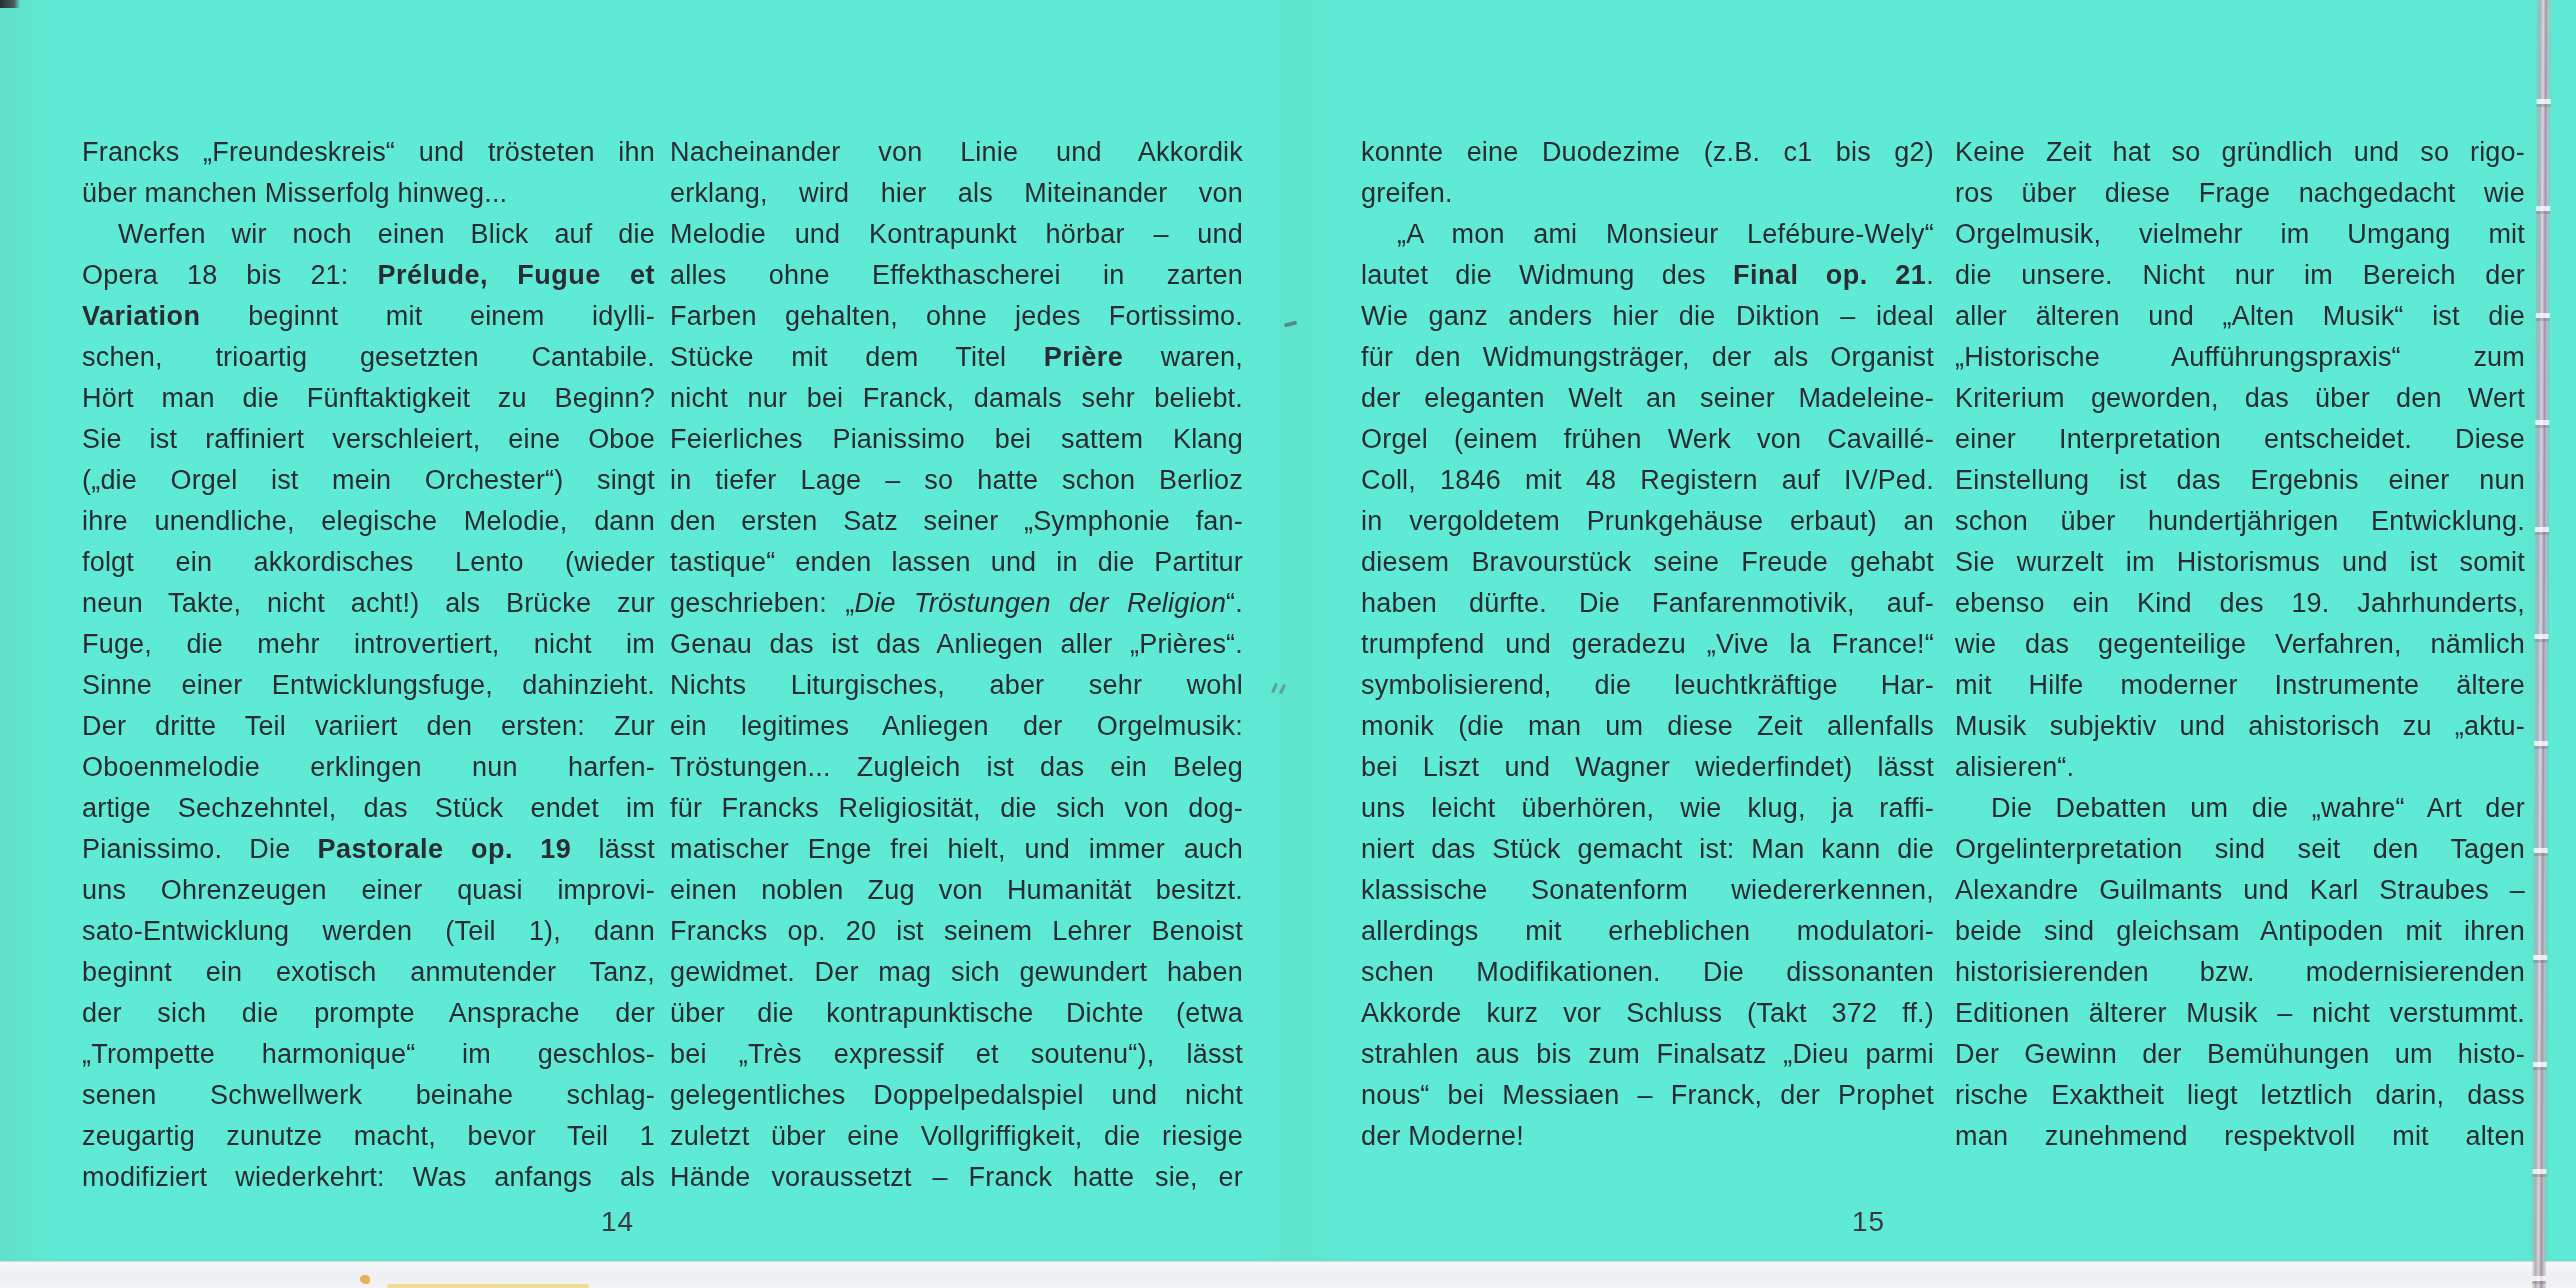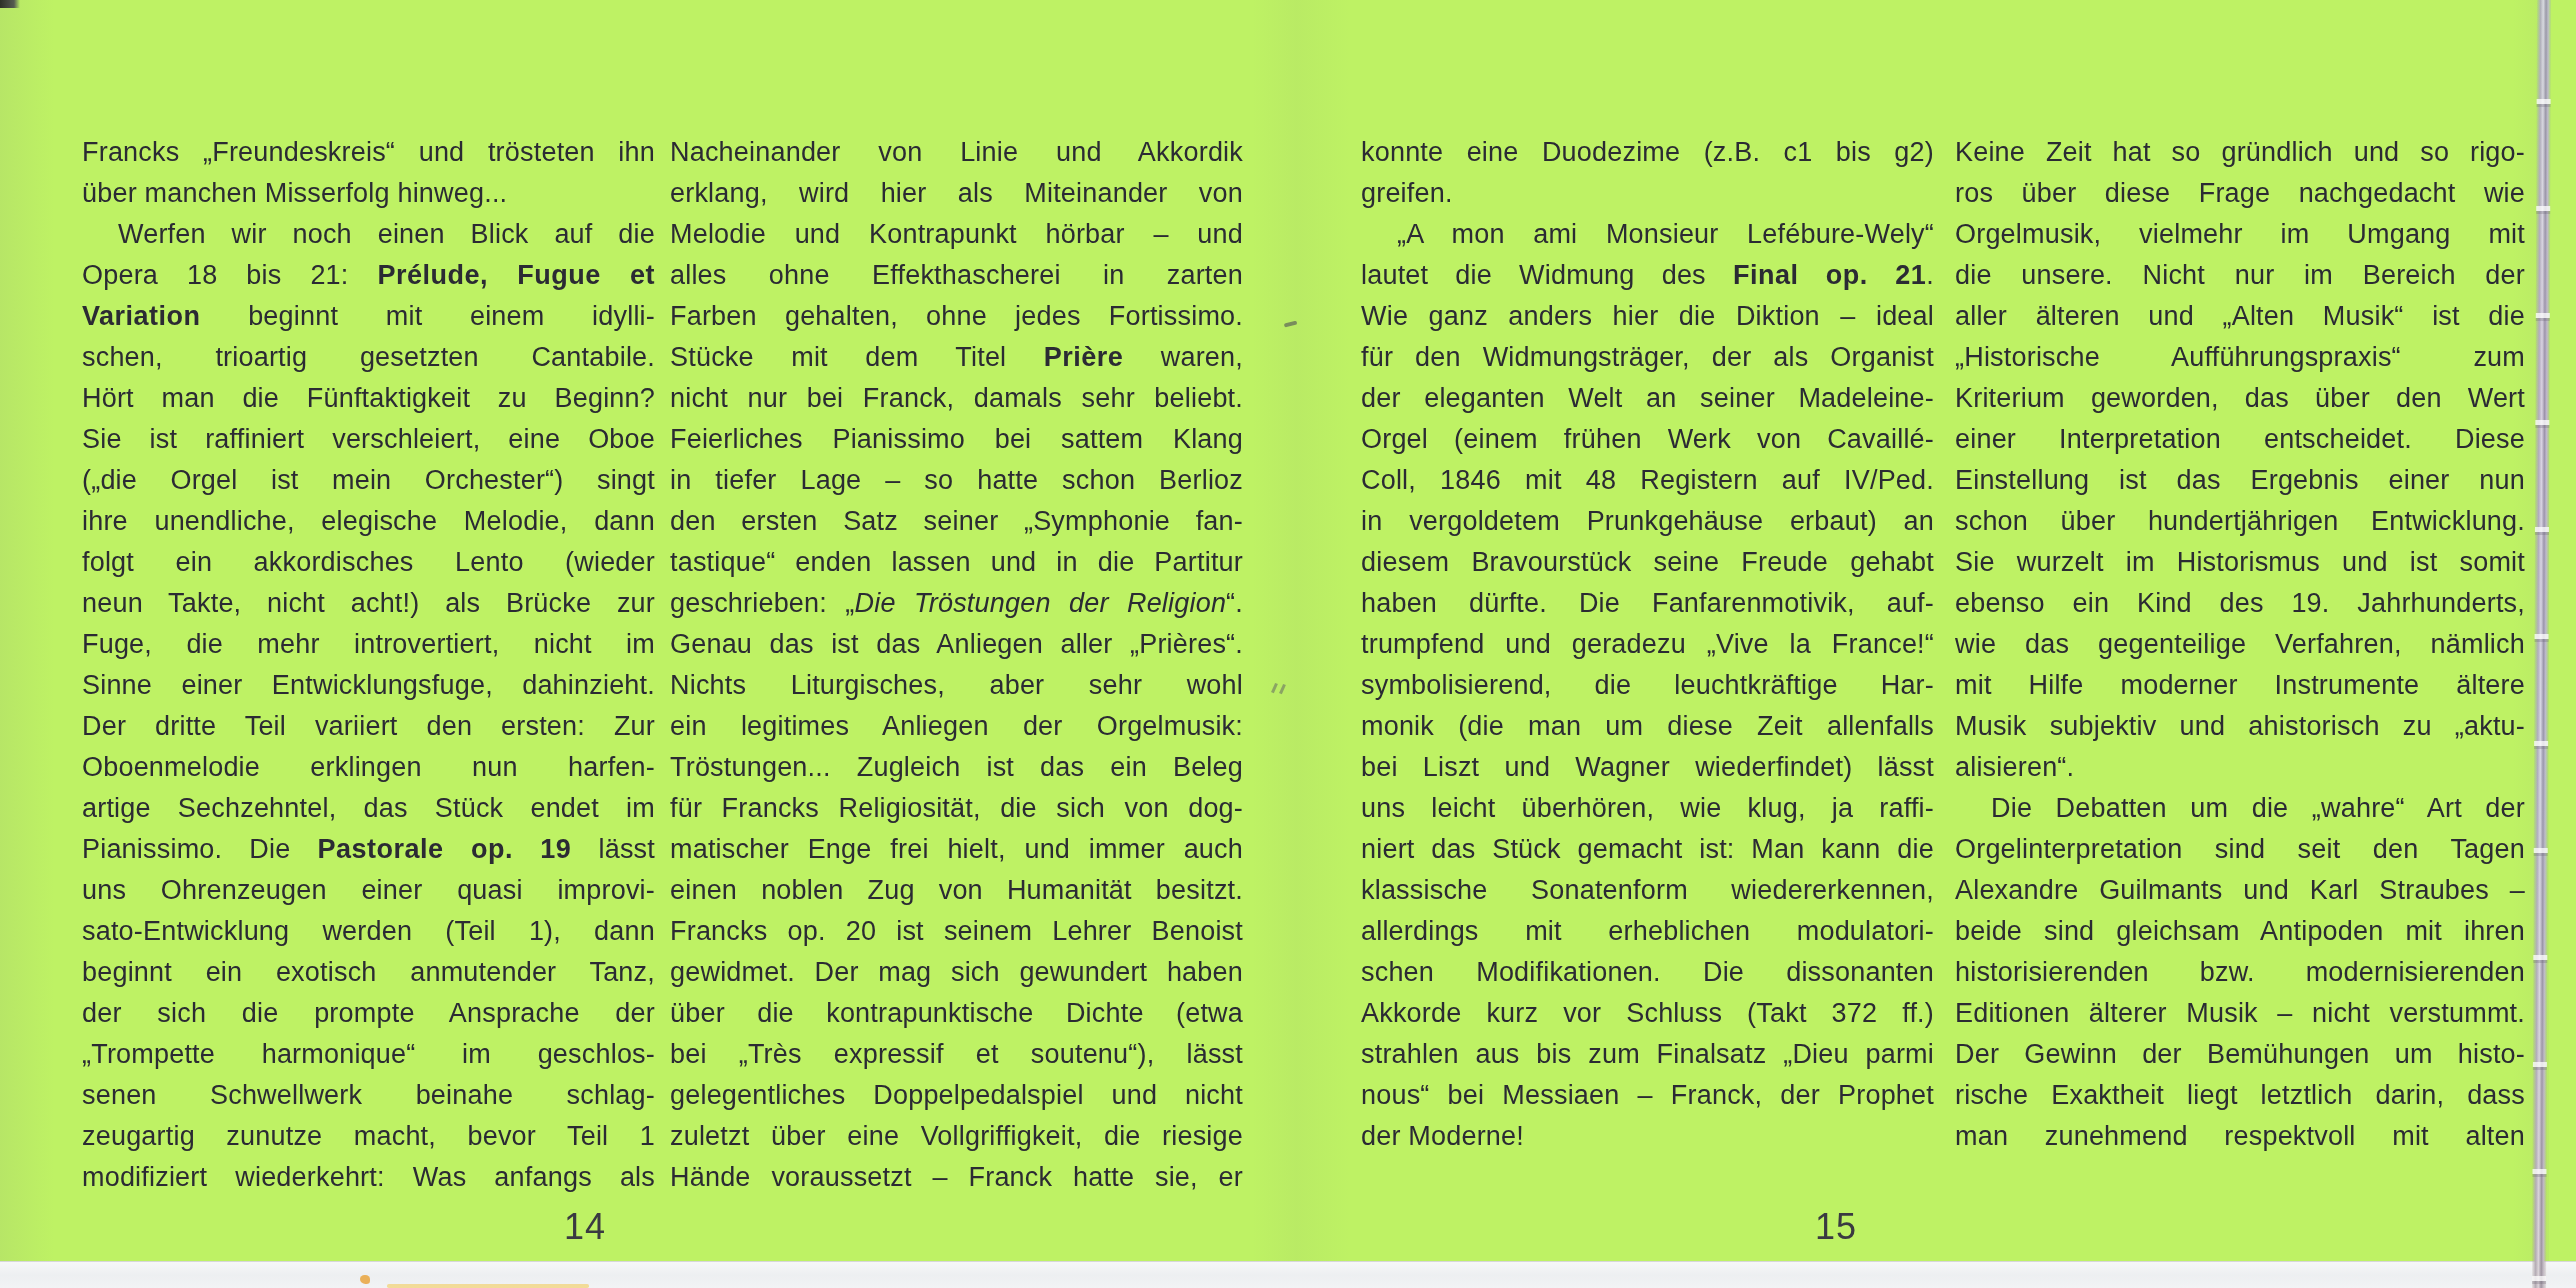--- a/index.html
+++ b/index.html
@@ -1,38 +1,38 @@
 <!DOCTYPE html>
 <html style="font-size:14.3px"><head>
 <meta charset="utf-8">
 <style>
   html,body{margin:0;padding:0;background:#e9eaec;}
   body{width:2576px;height:1288px;position:relative;overflow:hidden;
        font-family:"Liberation Sans",sans-serif;}
-  .scan{position:absolute;inset:0;background:#bef264;padding-left:24px;}
+  .scan{position:absolute;inset:0;background:#5eead4;padding-left:24px;}
   
   .left-shade{position:absolute;top:0;bottom:27px;left:0;width:54px;
       background:linear-gradient(to right,rgba(120,120,125,0.10),rgba(120,120,125,0.0));}
   .gutter-shade{position:absolute;top:0;bottom:27px;left:1252px;width:99px;
       background:linear-gradient(to right,rgba(100,100,110,0.0),rgba(100,100,110,0.05) 45%,rgba(100,100,110,0.0));}
   .right-shade{position:absolute;top:0;bottom:27px;right:27px;width:36px;
       background:linear-gradient(to left,rgba(120,120,125,0.07),rgba(120,120,125,0.0));}
 
   
   .col{position:absolute;top:132px;width:573px;color:#2b2b33;}
   .line{height:41px;line-height:41px;font-size:27px;letter-spacing:0.2px;
         text-align:justify;text-align-last:justify;overflow:hidden;}
   .line.end{text-align-last:left;}
   .line.ind{text-indent:36px;}
   .line.hd{font-weight:700;text-indent:52px;letter-spacing:0.7px;}
   .line b{font-weight:700;letter-spacing:0.5px;}
   .line i{}
 
-  .page-number{position:absolute;top:1206px;width:107px;text-align:left;
-      font-size:36px;color:#3a3a41;letter-spacing:0.9px;}
+  .page-number{position:absolute;top:1206px;width:107px;text-align:center;
+      font-size:28px;color:#3a3a41;letter-spacing:0.9px;}
   #pn14{left:564px;}
   #pn15{left:1815px;}
 
   
   .bottom-strip{position:absolute;left:0;right:0;top:1261px;height:27px;
       background:linear-gradient(to bottom,#f6f7f8,#edeff1 50%,#f2f3f5);
       border-top:1.8px solid #d6d7d9;}
   .yellow-mark{position:absolute;left:360px;top:1275px;width:10px;height:9px;
       background:#e9a43e;border-radius:50% 50% 40% 60%;opacity:.85;}
   .yellow-line{position:absolute;left:387px;top:1284px;width:202px;height:3.6px;

